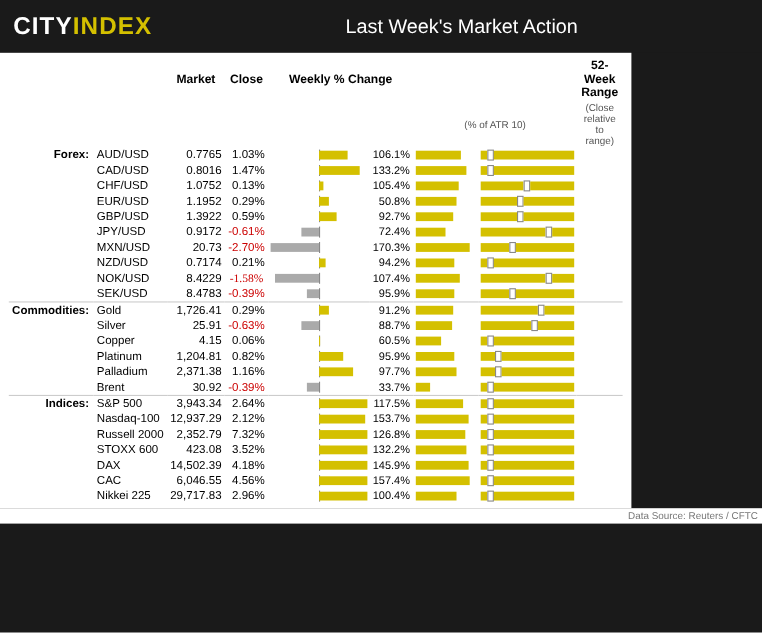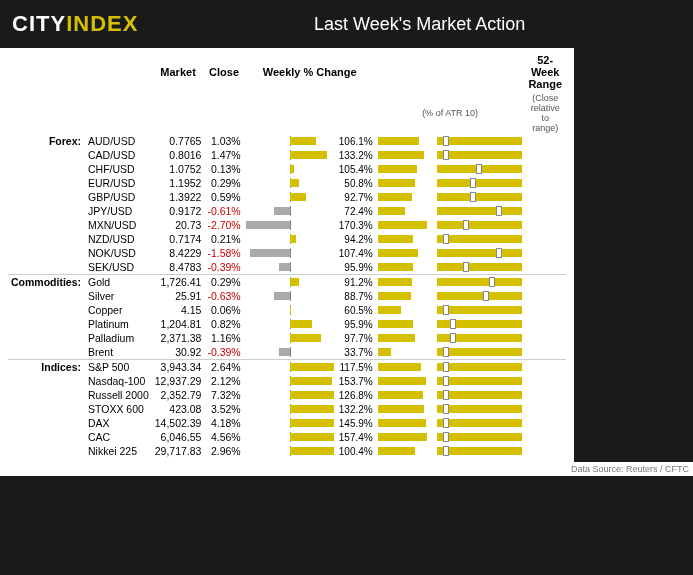--- a/index.html
+++ b/index.html
@@ -296,21 +296,21 @@
                 <div style="background: rgb(212, 192, 0); height: 8px; flex: 5 1 0%;"></div>
                 <div style="background: white; height: 10px; border: 1px solid rgb(136, 136, 136); flex: 3 1 0%; min-width: 5px; max-width: 8px;"></div>
                 <div style="background: rgb(212, 192, 0); height: 8px; flex: 55 1 0%;"></div>
               </div>
             </td>
           </tr>
           <tr>
             <td class="cat-label"></td>
             <td class="market-name">NOK/USD</td>
             <td class="close-val">8.4229</td>
-            <td class="pct-val pct-neg" style="text-align: center; min-width: 38px;">-1.58%</td>
+            <td class="pct-val pct-neg" style="text-align: center; min-width: 38px; font-family: Liberation Serif, serif;">-1.58%</td>
             <td class="bar-cell" style="width: 90px;">
               <div style="display: flex; align-items: center; width: 88px; height: 10px; position: relative;">
                 <div style="width: 1px; height: 10px; background: rgb(136, 136, 136); position: absolute; left: 44px; top: 0px;"></div>
                 <div style="height: 8px; position: absolute; background: rgb(170, 170, 170); right: 44px; width: 39.6px; left: 4.4px; top: 1px;"></div>
               </div>
             </td>
             <td class="wk-range-val" style="text-align: right; font-size: 10px; min-width: 40px;">107.4%</td>
             <td style="width: 75px; padding: 0px 2px;">
               <div style="background: rgb(212, 192, 0); height: 8px; width: 74%;"></div>
             </td>

